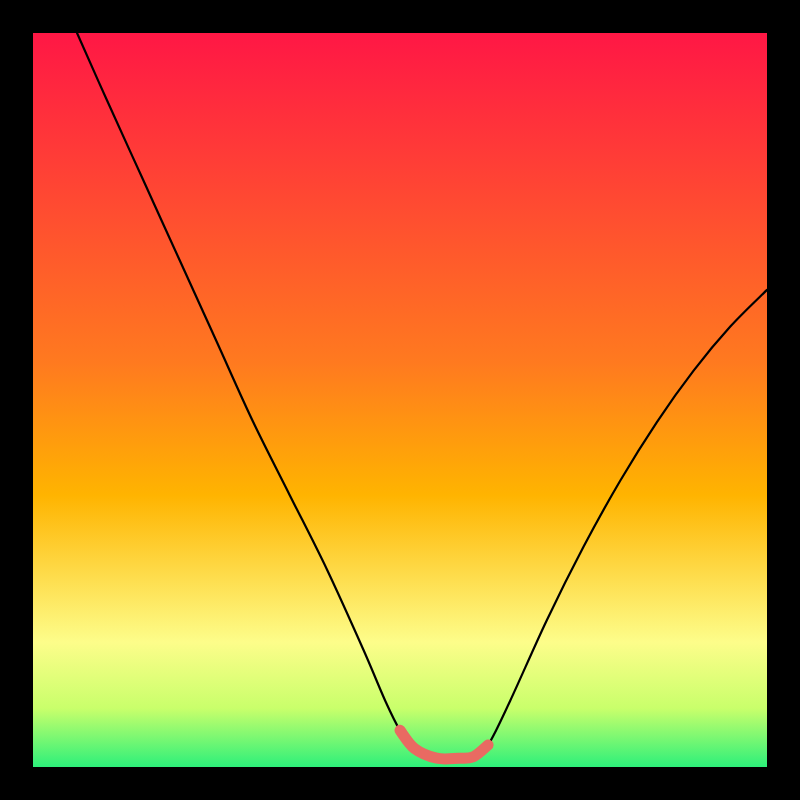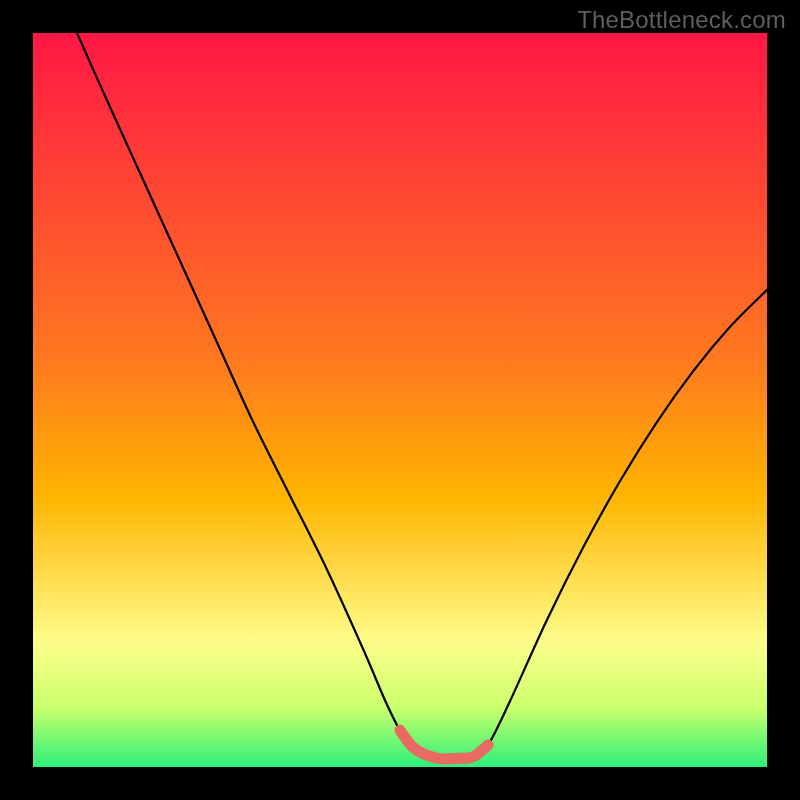--- a/index.html
+++ b/index.html
@@ -26,21 +26,20 @@
     top: 33px;
     width: 734px;
     height: 734px;
   }
   .plot svg { display: block; }
 </style>
 </head>
 <body>
 
 <div class="frame">
-  <div class="watermark">TheBottleneck.com</div>
   <div class="plot">
     <svg id="plot-svg" width="734" height="734" viewBox="0 0 734 734">
         <defs>
           <linearGradient id="bg" x1="0" y1="0" x2="0" y2="1">
             <stop offset="0" stop-color="#ff1745"></stop>
             <stop offset="0.45" stop-color="#ff7a1f"></stop>
             <stop offset="0.63" stop-color="#ffb400"></stop>
             <stop offset="0.83" stop-color="#fdfd8a"></stop>
             <stop offset="0.92" stop-color="#c9ff6b"></stop>
             <stop offset="1" stop-color="#2df07a"></stop>

